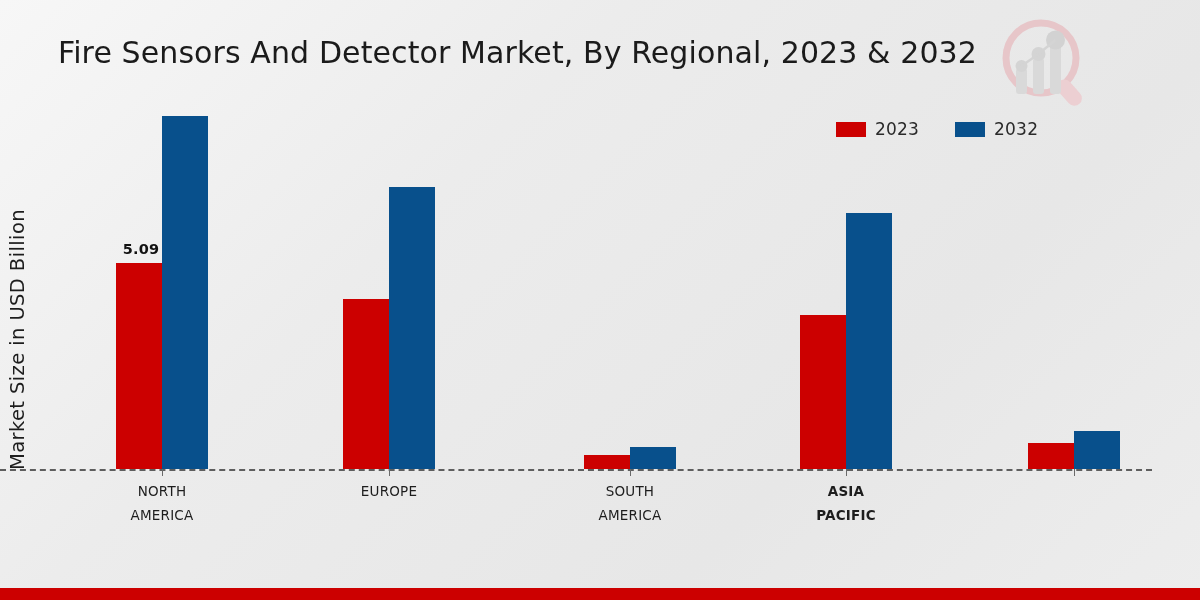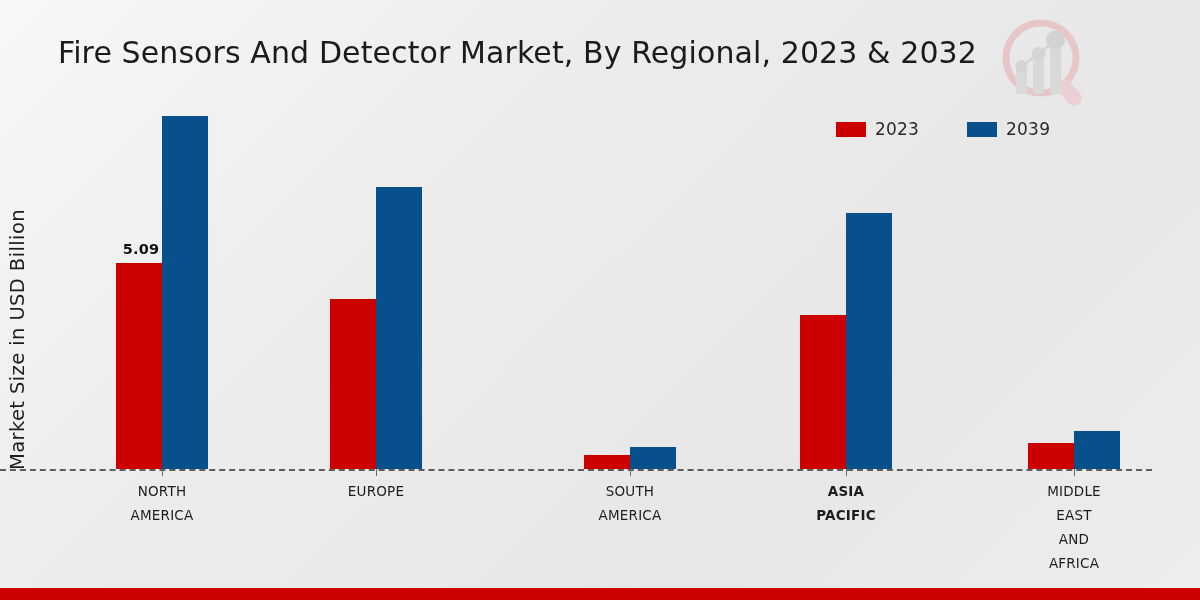--- a/index.html
+++ b/index.html
@@ -44,21 +44,21 @@
     font-family: "DejaVu Sans", sans-serif;
   }
 
   
   .legend {
     position: absolute;
     left: 836px;
     top: 119px;
     display: flex;
     align-items: center;
-    gap: 48px;
+    gap: 36px;
   }
   .legend-item {
     display: flex;
     align-items: center;
     gap: 9px;
   }
   .legend-swatch {
     width: 30px;
     height: 15px;
     display: block;
@@ -203,40 +203,40 @@
 
   <div class="chart-title">Fire Sensors And Detector Market, By Regional, 2023 &amp; 2032</div>
 
   <div class="legend">
     <div class="legend-item">
       <span class="legend-swatch" style="background:#cc0000"></span>
       <span class="legend-label">2023</span>
     </div>
     <div class="legend-item">
       <span class="legend-swatch" style="background:#08508c"></span>
-      <span class="legend-label">2039</span>
+      <span class="legend-label">2032</span>
     </div>
   </div>
 
   <div class="y-axis-title">Market Size in USD Billion</div>
 
   <div class="plot-area"></div>
   <div class="baseline"></div>
   <div class="groups" id="groups">
       <div class="bar-group" style="left: 0px; width: 228px;">
         <div class="bars">
           <div class="bar series-0" style="height: 205.794px; background: rgb(204, 0, 0);"></div>
           <div class="bar series-1" style="height: 353.367px; background: rgb(8, 80, 140);"></div>
         </div>
         <div class="bar-value" style="top: 241.206px; left: 70px; width: 46px; text-align: center;">5.09</div>
         <div class="tick"></div>
         <div class="cat-label">NORTH
 AMERICA</div>
       </div>
-      <div class="bar-group" style="left: 214px; width: 228px;">
+      <div class="bar-group" style="left: 227px; width: 228px;">
         <div class="bars">
           <div class="bar series-0" style="height: 169.81px; background: rgb(204, 0, 0);"></div>
           <div class="bar series-1" style="height: 281.804px; background: rgb(8, 80, 140);"></div>
         </div>
         <div class="tick"></div>
         <div class="cat-label">EUROPE</div>
       </div>
       <div class="bar-group" style="left: 468px; width: 228px;">
         <div class="bars">
           <div class="bar series-0" style="height: 14.1509px; background: rgb(204, 0, 0);"></div>
@@ -254,21 +254,17 @@
         <div class="tick"></div>
         <div class="cat-label">ASIA
 PACIFIC</div>
       </div>
       <div class="bar-group" style="left: 912px; width: 228px;">
         <div class="bars">
           <div class="bar series-0" style="height: 25.8759px; background: rgb(204, 0, 0);"></div>
           <div class="bar series-1" style="height: 38.0052px; background: rgb(8, 80, 140);"></div>
         </div>
         <div class="tick"></div>
-        <div class="cat-label">MIDDLE
-EAST
-AND
-AFRICA</div>
       </div>
     </div>
 
   <div class="bottom-strip"></div>
 </div>
 
 </body></html>

